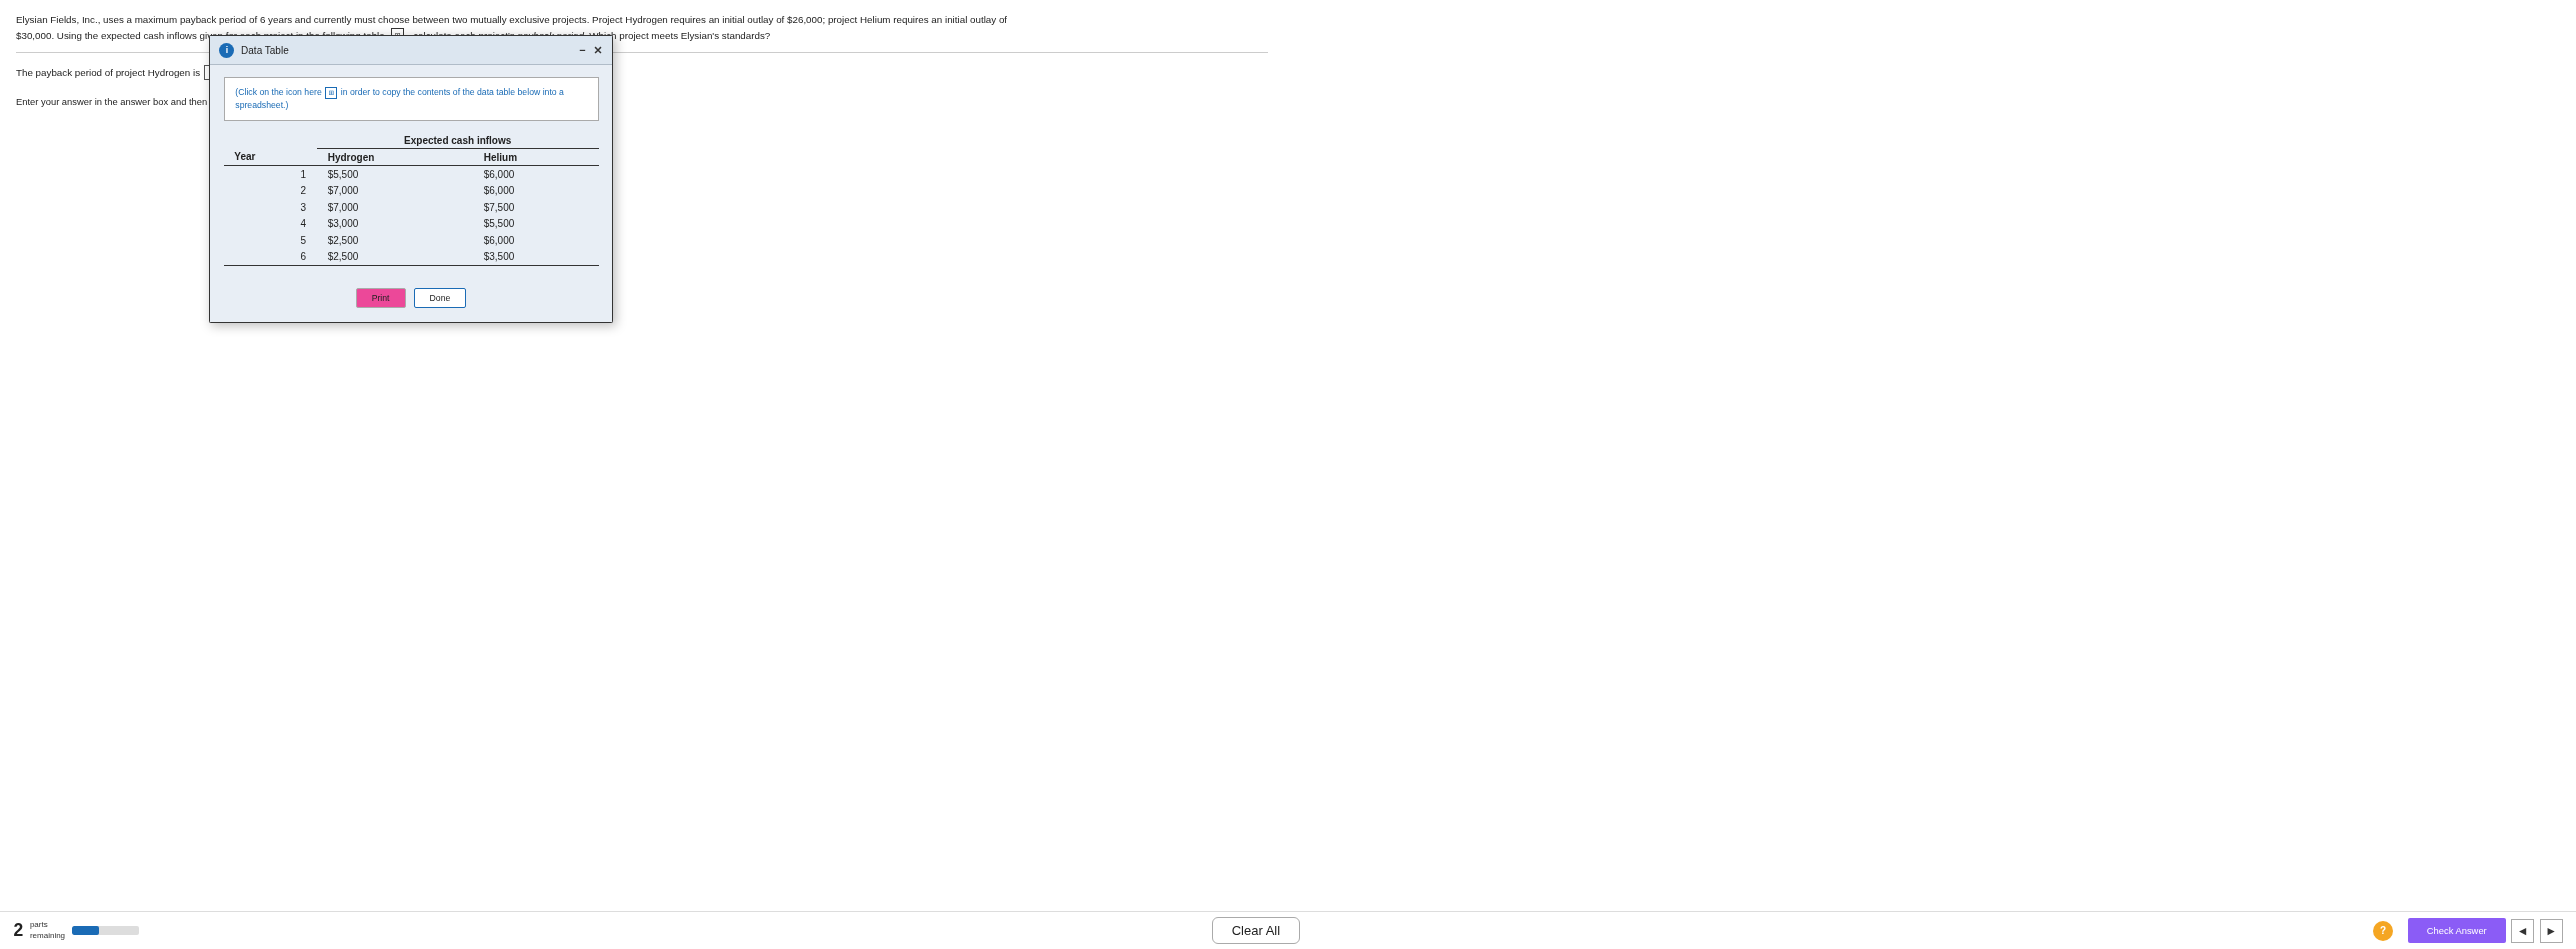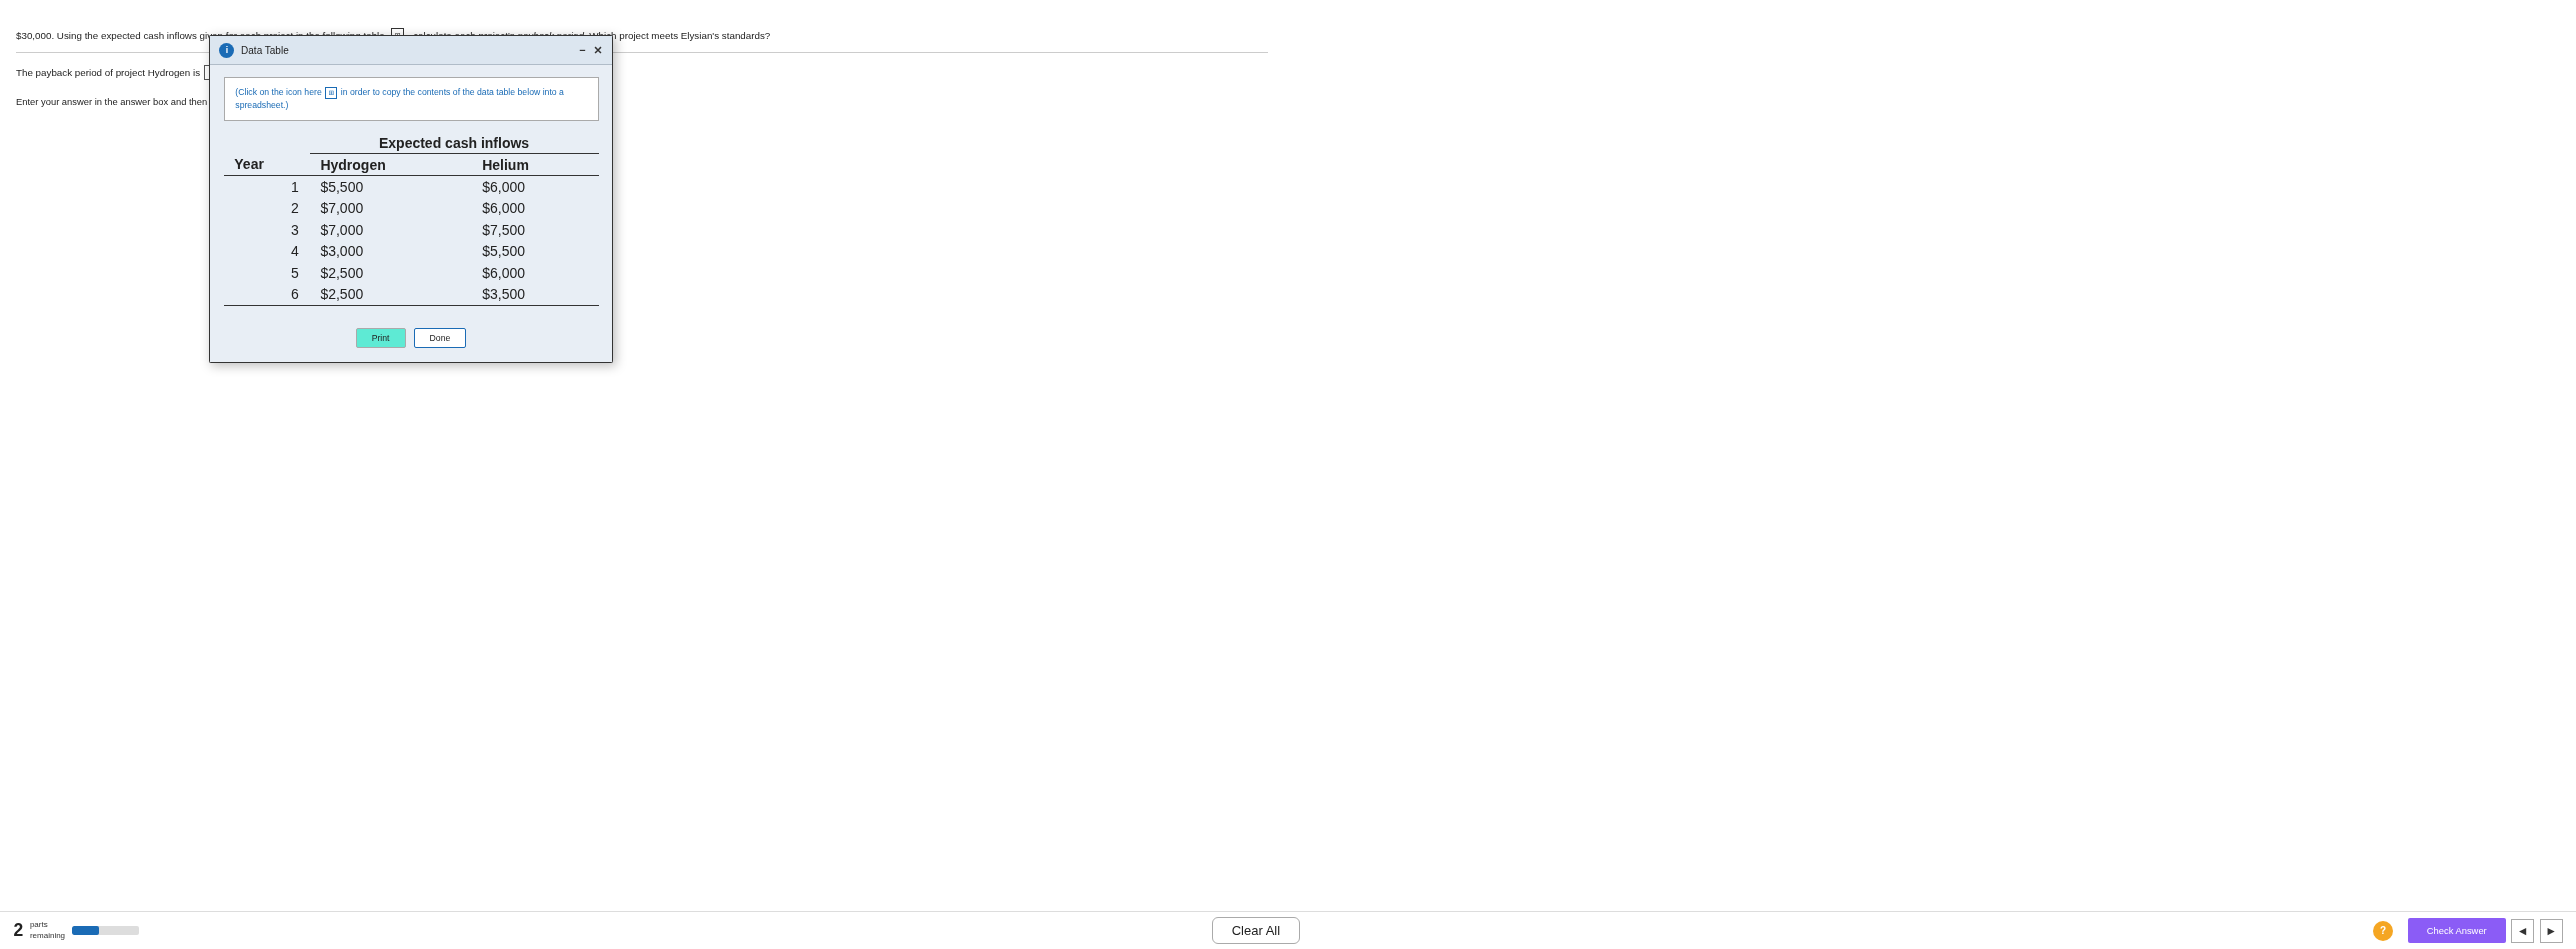--- a/index.html
+++ b/index.html
@@ -145,21 +145,21 @@
       padding: 0 2px;
       font-size: 6.7px;
       vertical-align: middle;
       margin: 0 1.3px;
     }
 
     
     .data-table {
       width: 100%;
       border-collapse: collapse;
-      font-size: 14px;
+      font-size: 10px;
     }
 
     .data-table th, .data-table td {
       padding: 2.7px 10.8px;
       text-align: left;
     }
 
     .data-table th {
       font-weight: bold;
     }
@@ -192,21 +192,21 @@
 
     .modal-footer {
       display: flex;
       justify-content: center;
       gap: 8px;
       padding: 10.8px 13.5px 13.5px;
     }
 
     .btn-print {
       padding: 4px 15px;
-      background: #5eead4;
+      background: #ec4899;
       border: 0.7px solid #aaa;
       border-radius: 2px;
       font-size: 8.7px;
       cursor: pointer;
       color: #222;
     }
 
     .btn-done {
       padding: 4px 15px;
       background: #fff;
@@ -331,21 +331,21 @@
       font-size: 9.4px;
       color: #222;
       margin-top: 16px;
     }
   </style>
 </head>
 <body>
 
 <div class="main-content">
   <div class="problem-text">
-    <br>
+    <span>Elysian Fields, Inc., uses a maximum payback period of 6 years and currently must choose between two mutually exclusive projects.  Project Hydrogen requires an initial outlay of $26,000; project Helium requires an initial outlay of</span><br>
     <span>$30,000.  Using the expected cash inflows given for each project in the following table, </span>
     <span class="inline-table-icon">⊞</span>
     <span> , calculate each project's </span><em>payback period.</em>
     <span>  Which project meets Elysian's standards?</span>
   </div>
 
   <div class="answer-row">
     <span>The payback period of project Hydrogen is</span>
     <input type="text" class="answer-box" style="">
     <span>years.</span>

